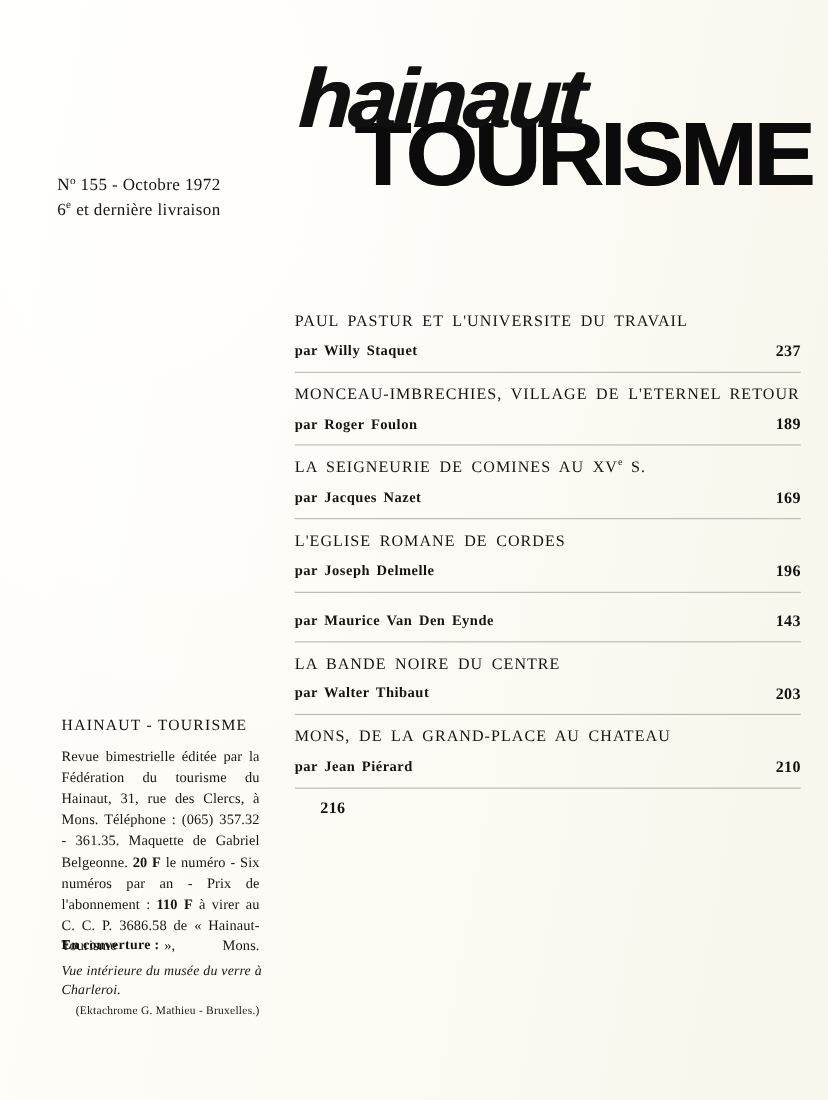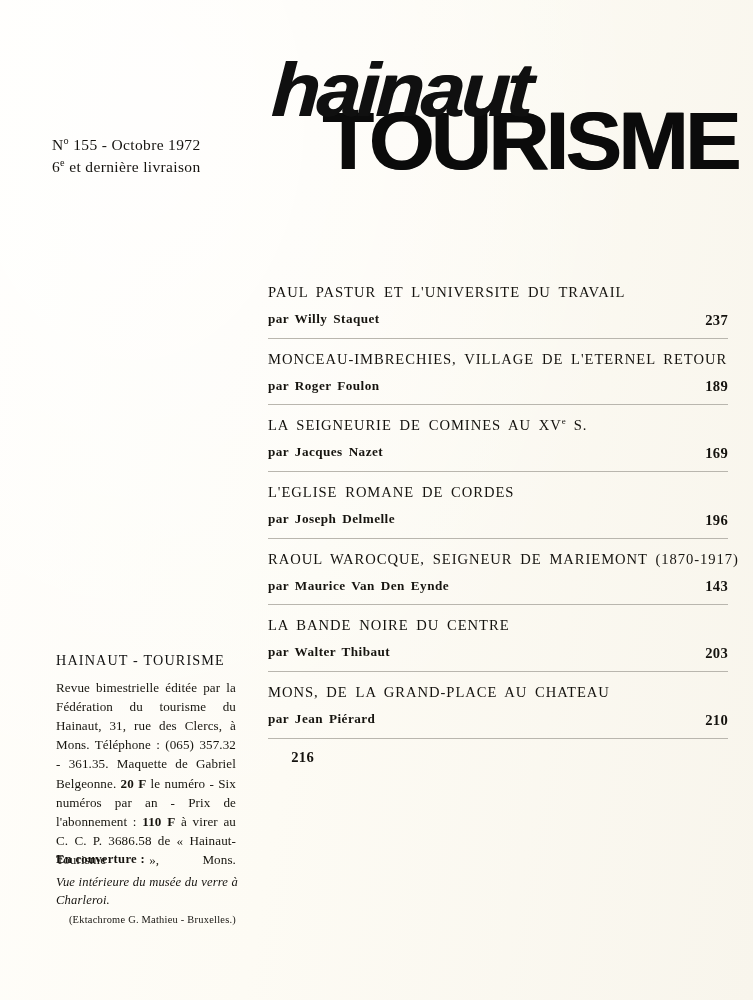--- a/index.html
+++ b/index.html
@@ -69,21 +69,21 @@
     transform-origin: left top;
     z-index: 2;
     white-space: nowrap;
     text-shadow: 1px 0 0 #0b0b0b;
   }
 
   
   .issue {
     position: absolute;
     left: 52px;
-    top: 134px;
+    top: 158px;
     font-size: 15.5px;
     line-height: 1.42;
     letter-spacing: 0.35px;
     color: #15130f;
   }
   .issue .line { white-space: nowrap; }
   .issue sup { font-size: 0.66em; vertical-align: super; line-height: 0; }
 
   
   .infobox {
@@ -248,21 +248,20 @@
           <div class="toc-texts">
             <div class="toc-title"><span>L'EGLISE ROMANE DE CORDES</span></div>
             <div class="toc-author">par Joseph Delmelle</div>
           </div>
           <div class="toc-page">196</div>
         </div>
       </div>
       <div class="toc-entry has-author">
         <div class="toc-rowwrap">
           <div class="toc-texts">
-            <div class="toc-title"><span>RAOUL WAROCQUE, SEIGNEUR DE MARIEMONT (1870-1917)</span></div>
             <div class="toc-author">par Maurice Van Den Eynde</div>
           </div>
           <div class="toc-page">143</div>
         </div>
       </div>
       <div class="toc-entry has-author">
         <div class="toc-rowwrap">
           <div class="toc-texts">
             <div class="toc-title"><span>LA BANDE NOIRE DU CENTRE</span></div>
             <div class="toc-author">par Walter Thibaut</div>

